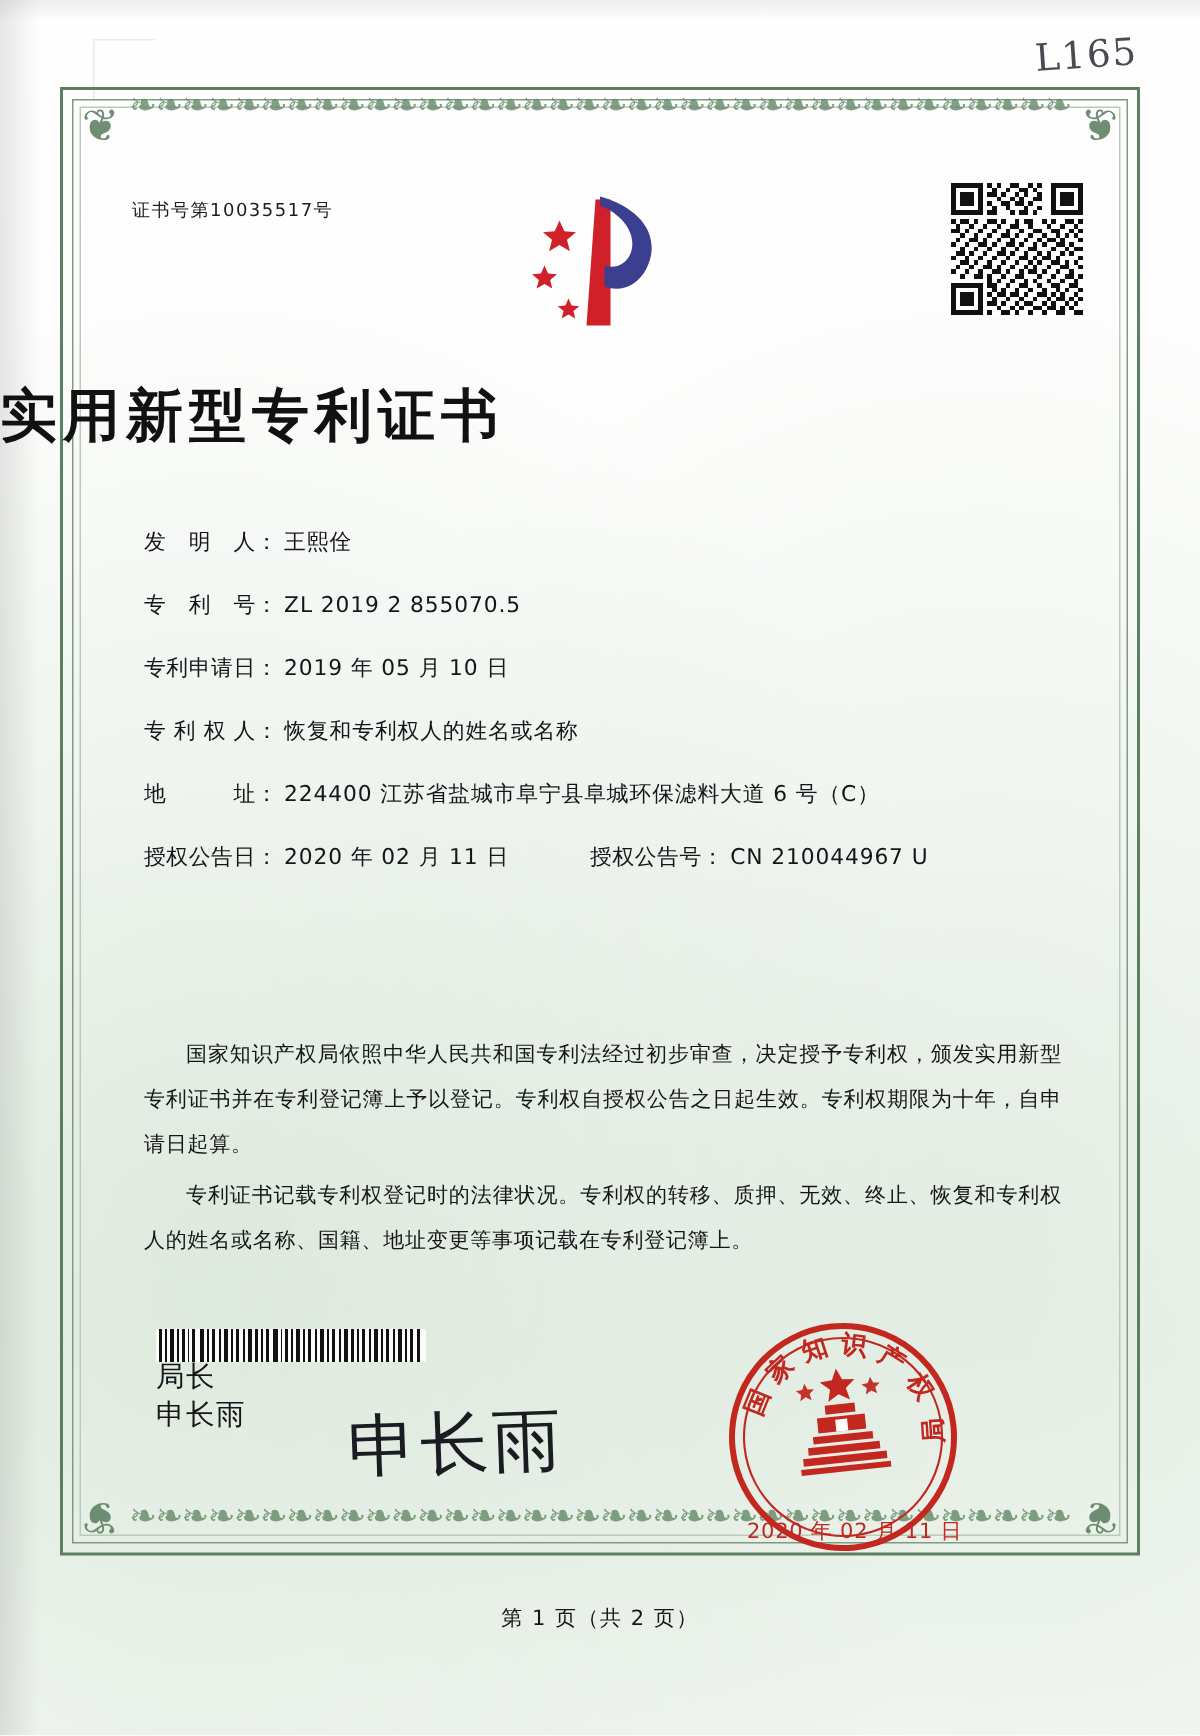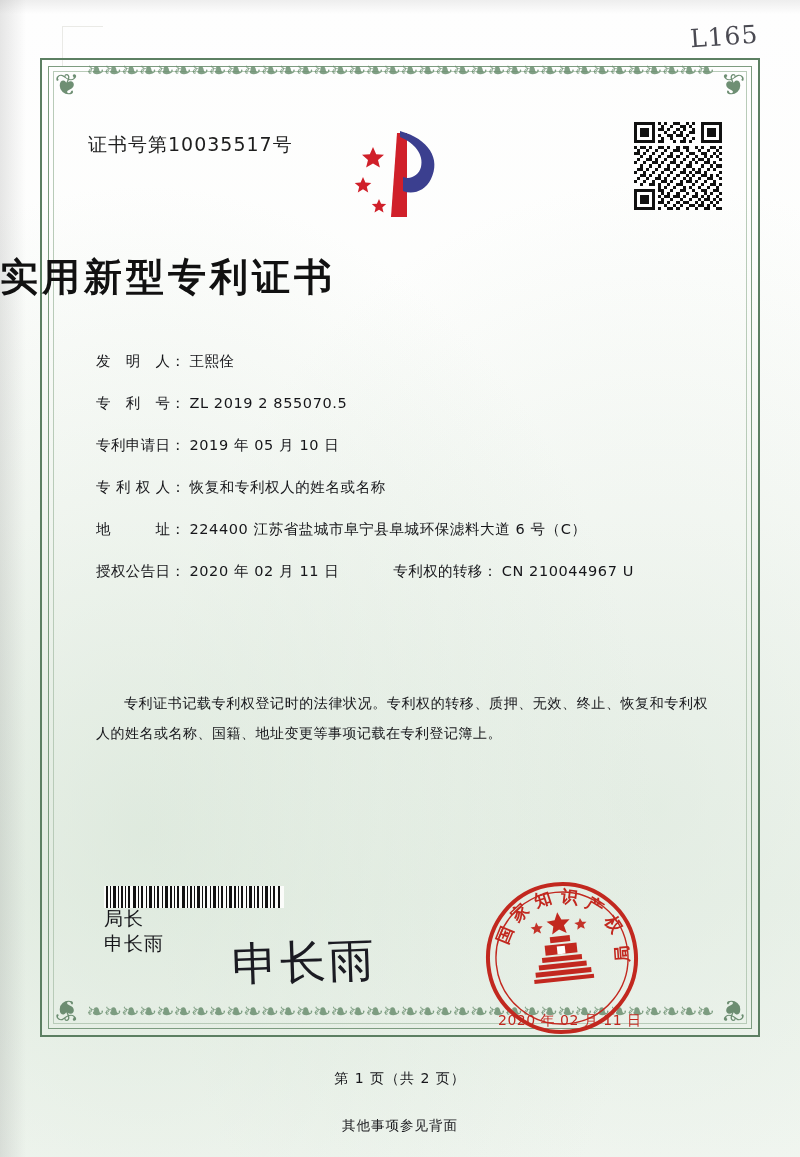--- a/index.html
+++ b/index.html
@@ -112,21 +112,21 @@
   .corner-tl { left: 44px; top: 62px; }
   .corner-tr { right: 44px; top: 62px; transform: scaleX(-1); }
   .corner-bl { left: 44px; bottom: 124px; transform: scaleY(-1); }
   .corner-br { right: 44px; bottom: 124px; transform: scale(-1,-1); }
 
   
   .cert-no {
     position: absolute;
     left: 88px;
     top: 132px;
-    font-size: 19px;
+    font-size: 12px;
     color: #1d1d1d;
     letter-spacing: 1px;
     font-family: "DejaVu Sans", sans-serif;
   }
   .logo {
     position: absolute;
     left: 345px;
     top: 125px;
     width: 110px;
     height: 100px;
@@ -563,26 +563,27 @@
       <span class="flabel">专 利 权 人：</span>
       <span class="fvalue">恢复和专利权人的姓名或名称</span>
     </div>
     <div class="frow">
       <span class="flabel">地　　　址：</span>
       <span class="fvalue">224400 江苏省盐城市阜宁县阜城环保滤料大道 6 号（C）</span>
     </div>
     <div class="frow two">
       <span class="flabel">授权公告日：</span>
       <span class="fvalue">2020 年 02 月 11 日</span>
-      <span class="second-label">专利权的转移：</span>
+      <span class="second-label">授权公告号：</span>
       <span class="fvalue">CN 210044967 U</span>
     </div>
   </div>
 
   <div class="paragraphs">
+    <p>国家知识产权局依照中华人民共和国专利法经过初步审查，决定授予专利权，颁发实用新型专利证书并在专利登记簿上予以登记。专利权自授权公告之日起生效。专利权期限为十年，自申请日起算。</p>
     <p>专利证书记载专利权登记时的法律状况。专利权的转移、质押、无效、终止、恢复和专利权人的姓名或名称、国籍、地址变更等事项记载在专利登记簿上。</p>
   </div>
 
   <div class="barcode">
     <svg width="180" height="22" viewBox="0 0 180 22" shape-rendering="crispEdges">
       <rect width="180" height="22" fill="#fbfcfa"></rect>
       <g fill="#111111">
         <rect x="2" y="0" width="2" height="22"></rect>
           <rect x="6" y="0" width="1" height="22"></rect>
         <rect x="9" y="0" width="3" height="22"></rect>
@@ -666,15 +667,14 @@
           <text x="80" y="24" text-anchor="middle" transform="rotate(63 80 80)">权</text>
           <text x="80" y="146" text-anchor="middle" transform="rotate(-88 80 80)">局</text>
         </g>
       </g>
     </svg>
   </div>
 
   <div class="seal-date">2020 年 02 月 11 日</div>
 
   <div class="page-num">第 1 页（共 2 页）</div>
-  <div class="footnote">其他事项参见背面</div>
 
 </div>
 
 </body></html>

